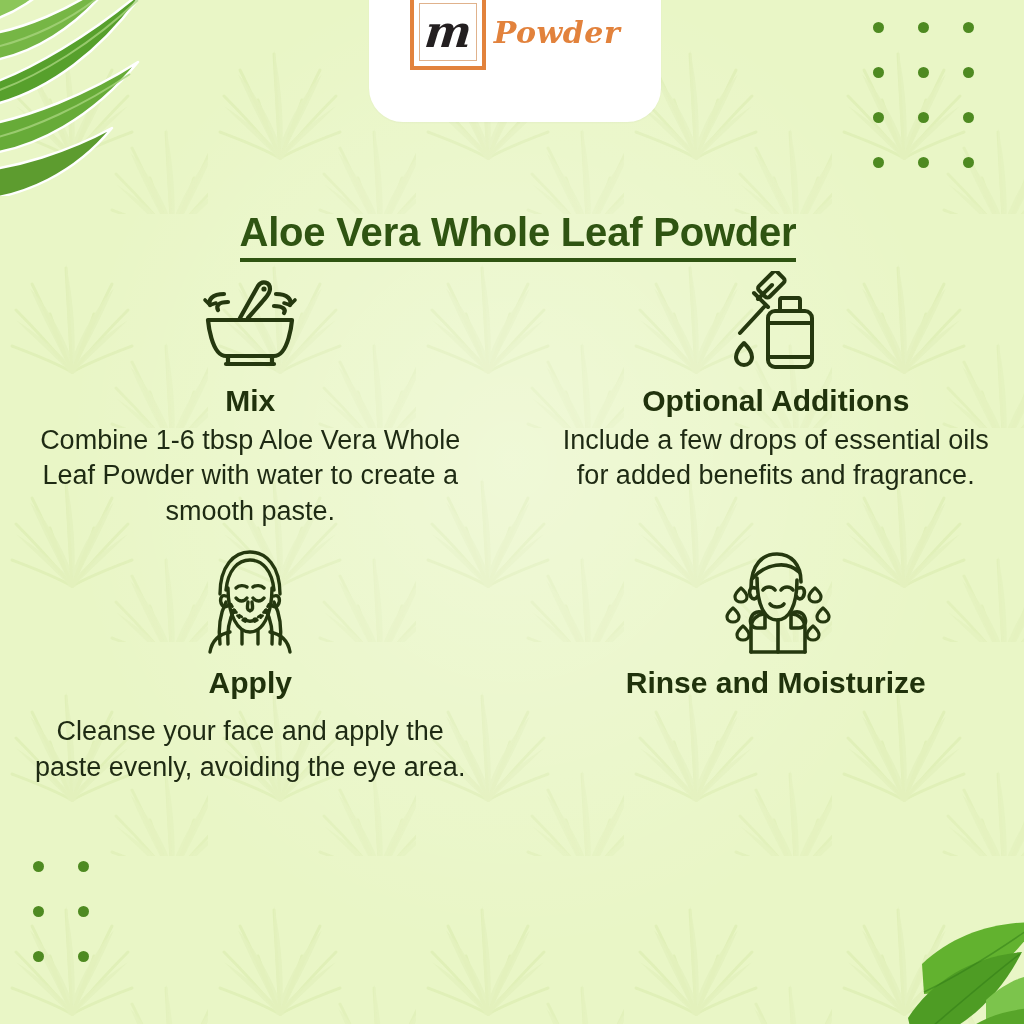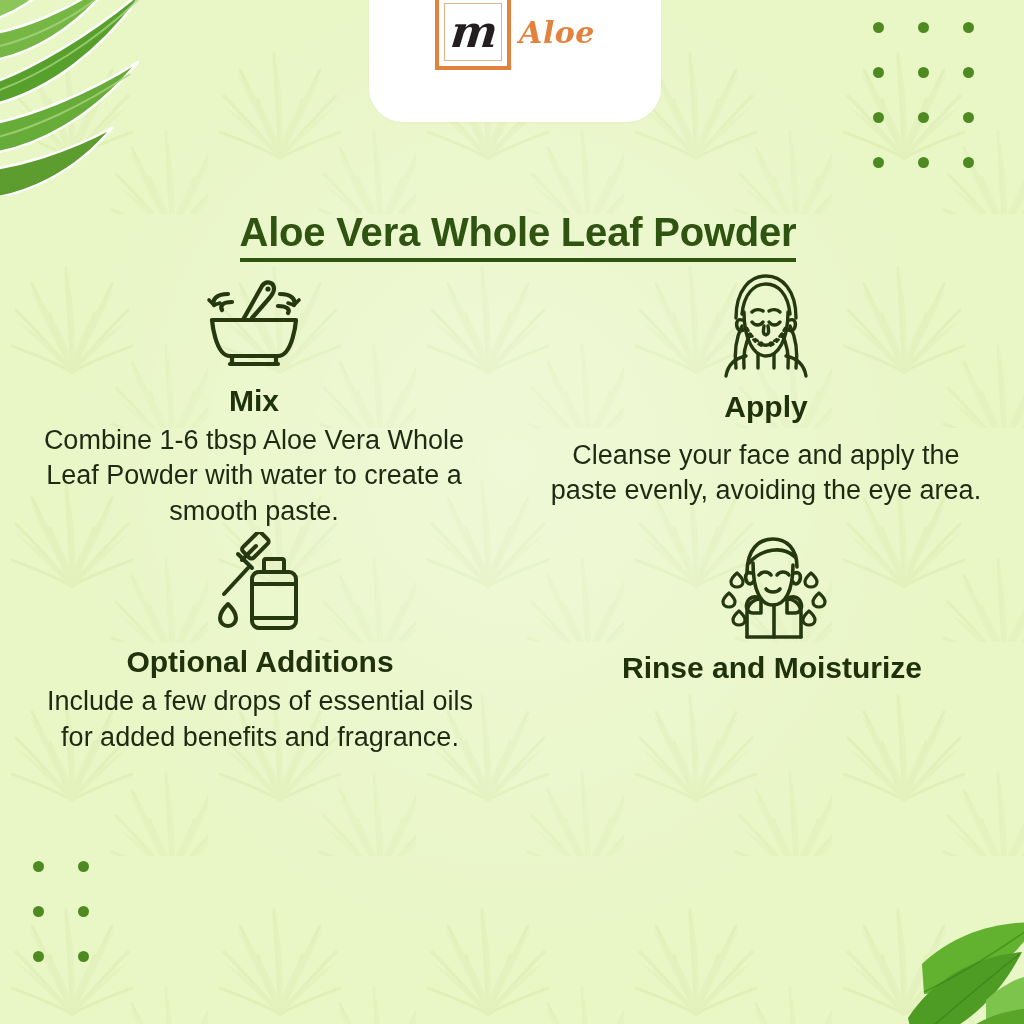--- a/index.html
+++ b/index.html
@@ -68,21 +68,21 @@
     letter-spacing:-.2px;
   }
   .title span{
     border-bottom:4px solid #2f5412;
     padding-bottom:4px;
   }
   
   .steps{
     position:absolute;left:0;top:268px;width:1024px;
     display:grid;grid-template-columns:1fr 1fr;
-    column-gap:0;row-gap:0;
+    column-gap:0;row-gap:0;gap:15px;
   }
   .step{
     padding:0 22px;
     text-align:center;
     box-sizing:border-box;
   }
   .step-icon{
     height:112px;
     display:flex;align-items:center;justify-content:center;
   }
@@ -188,21 +188,21 @@
       <path d="M62 124 C100 106 140 80 174 56"></path>
       <path d="M52 174 C88 144 126 110 158 86"></path>
     </g>
   </svg>
 
   <div class="header-panel">
     <div class="logo-wrap">
       <div class="logo-mark" style="border-color: rgb(226, 130, 60);">
         <span class="logo-letter" style="color: rgb(35, 31, 32);">m</span>
       </div>
-      <span class="logo-word" style="color: rgb(226, 130, 60);">Aloe</span>
+      <span class="logo-word" style="color: rgb(226, 130, 60);">Powder</span>
     </div>
   </div>
 
   <h1 class="title" style="color: rgb(47, 84, 18);">
     <span style="border-bottom-color: rgb(47, 84, 18);">Aloe Vera Whole Leaf Powder</span>
   </h1>
 
   <div class="steps">
 
     <div class="step col-left">
@@ -218,20 +218,41 @@
           <path d="M32 30 C22 30 20 34 22 38"></path>
           <path d="M80 22 C92 22 96 28 94 33"></path>
           <path d="M94 33 L99 28 M94 33 L88 31" stroke-width="3.6"></path>
           <path d="M78 34 C88 34 90 38 88 41"></path>
         </svg>
       </div>
       <div class="step-title" style="color: rgb(32, 50, 12);">Mix</div>
       <div class="step-body" style="color: rgb(30, 42, 19);">Combine 1-6 tbsp Aloe Vera Whole Leaf Powder with water to create a smooth paste.</div>
     </div>
 
+    <div class="step col-right">
+      <div class="step-icon">
+        <svg width="104" height="106" viewBox="0 0 104 106" fill="none" stroke="#25380f" stroke-width="4" stroke-linecap="round" stroke-linejoin="round">
+
+          <rect x="44" y="40" width="44" height="56" rx="7"></rect>
+          <path d="M44 52 H88 M44 86 H88"></path>
+          <rect x="56" y="27" width="20" height="13" rx="2"></rect>
+          <path d="M58 27 H74"></path>
+
+          <path d="M16 62 L40 36" stroke-width="4"></path>
+          <path d="M34 28 L48 14" stroke-width="4"></path>
+          <rect x="34" y="6" width="26" height="15" rx="3" transform="rotate(-45 47 13)"></rect>
+          <path d="M30 22 L44 36" stroke-width="4"></path>
+
+          <path d="M20 72 C20 72 28 80 28 86 C28 91 24 94 20 94 C16 94 12 91 12 86 C12 80 20 72 20 72 Z"></path>
+        </svg>
+      </div>
+      <div class="step-title" style="color: rgb(32, 50, 12);">Optional Additions</div>
+      <div class="step-body" style="color: rgb(30, 42, 19);">Include a few drops of essential oils for added benefits and fragrance.</div>
+    </div>
+
     <div class="step col-left row2">
       <div class="step-icon">
         <svg width="104" height="110" viewBox="0 0 104 110" fill="none" stroke="#25380f" stroke-width="3.4" stroke-linecap="round" stroke-linejoin="round">
 
           <path d="M22 46 C22 18 36 4 52 4 C68 4 82 18 82 46"></path>
           <path d="M28 42 C30 22 40 12 52 12 C64 12 74 22 76 42"></path>
 
           <path d="M30 40 C30 68 40 84 52 84 C64 84 74 68 74 40"></path>
 
           <path d="M28 48 C23 46 21 52 24 57 C26 60 29 59 30 57"></path>
@@ -257,41 +278,20 @@
           <g stroke-dasharray="3 4" stroke-width="2.6">
             <path d="M33 56 C37 64 42 69 48 71"></path>
             <path d="M35 62 C39 68 43 72 48 74"></path>
             <path d="M71 56 C67 64 62 69 56 71"></path>
             <path d="M69 62 C65 68 61 72 56 74"></path>
           </g>
         </svg>
       </div>
       <div class="step-title" style="color: rgb(32, 50, 12);">Apply</div>
       <div class="step-body" style="color: rgb(30, 42, 19);">Cleanse your face and apply the paste evenly, avoiding the eye area.</div>
-    </div>
-
-    <div class="step col-right">
-      <div class="step-icon">
-        <svg width="104" height="106" viewBox="0 0 104 106" fill="none" stroke="#25380f" stroke-width="4" stroke-linecap="round" stroke-linejoin="round">
-
-          <rect x="44" y="40" width="44" height="56" rx="7"></rect>
-          <path d="M44 52 H88 M44 86 H88"></path>
-          <rect x="56" y="27" width="20" height="13" rx="2"></rect>
-          <path d="M58 27 H74"></path>
-
-          <path d="M16 62 L40 36" stroke-width="4"></path>
-          <path d="M34 28 L48 14" stroke-width="4"></path>
-          <rect x="34" y="6" width="26" height="15" rx="3" transform="rotate(-45 47 13)"></rect>
-          <path d="M30 22 L44 36" stroke-width="4"></path>
-
-          <path d="M20 72 C20 72 28 80 28 86 C28 91 24 94 20 94 C16 94 12 91 12 86 C12 80 20 72 20 72 Z"></path>
-        </svg>
-      </div>
-      <div class="step-title" style="color: rgb(32, 50, 12);">Optional Additions</div>
-      <div class="step-body" style="color: rgb(30, 42, 19);">Include a few drops of essential oils for added benefits and fragrance.</div>
     </div>
 
     <div class="step col-right row2">
       <div class="step-icon">
         <svg width="110" height="110" viewBox="0 0 110 110" fill="none" stroke="#25380f" stroke-width="3.6" stroke-linecap="round" stroke-linejoin="round">
 
           <path d="M30 40 C30 16 42 6 56 6 C70 6 80 16 80 34"></path>
           <path d="M32 30 C44 16 66 12 78 24"></path>
 
           <path d="M36 30 C36 58 44 72 56 72 C68 72 76 58 76 32"></path>

